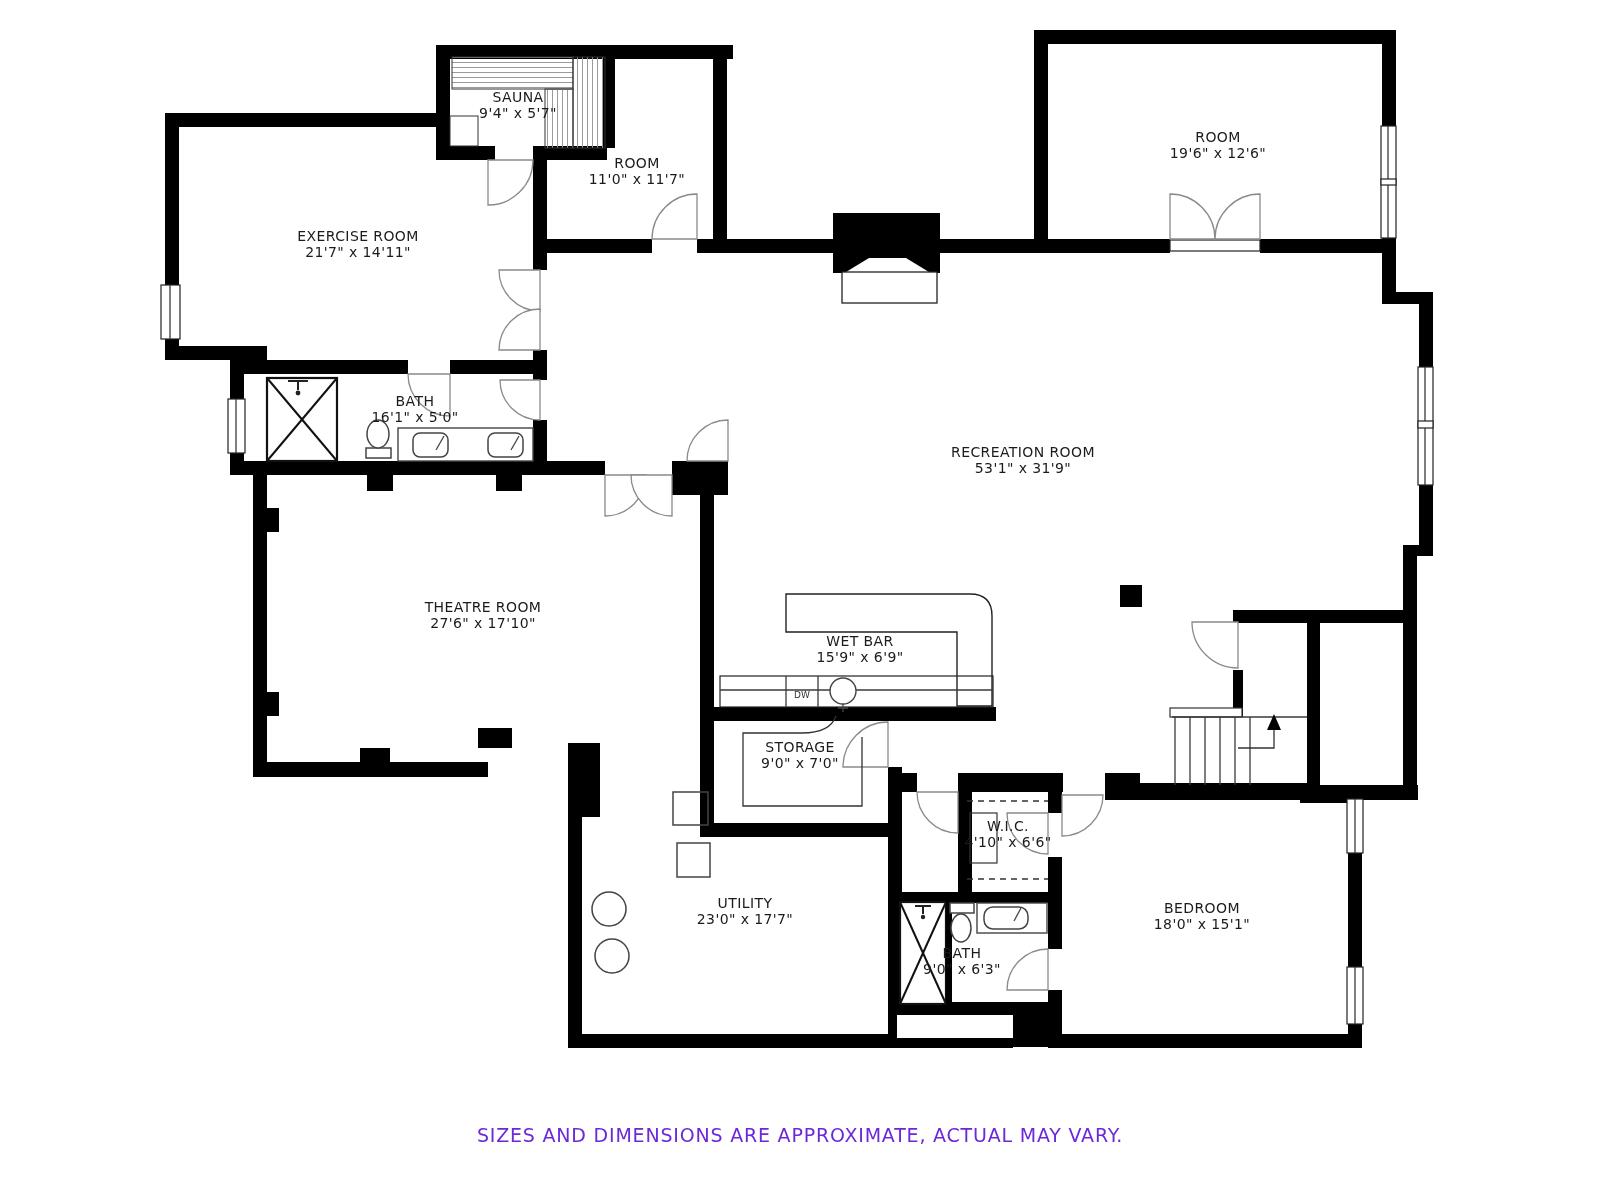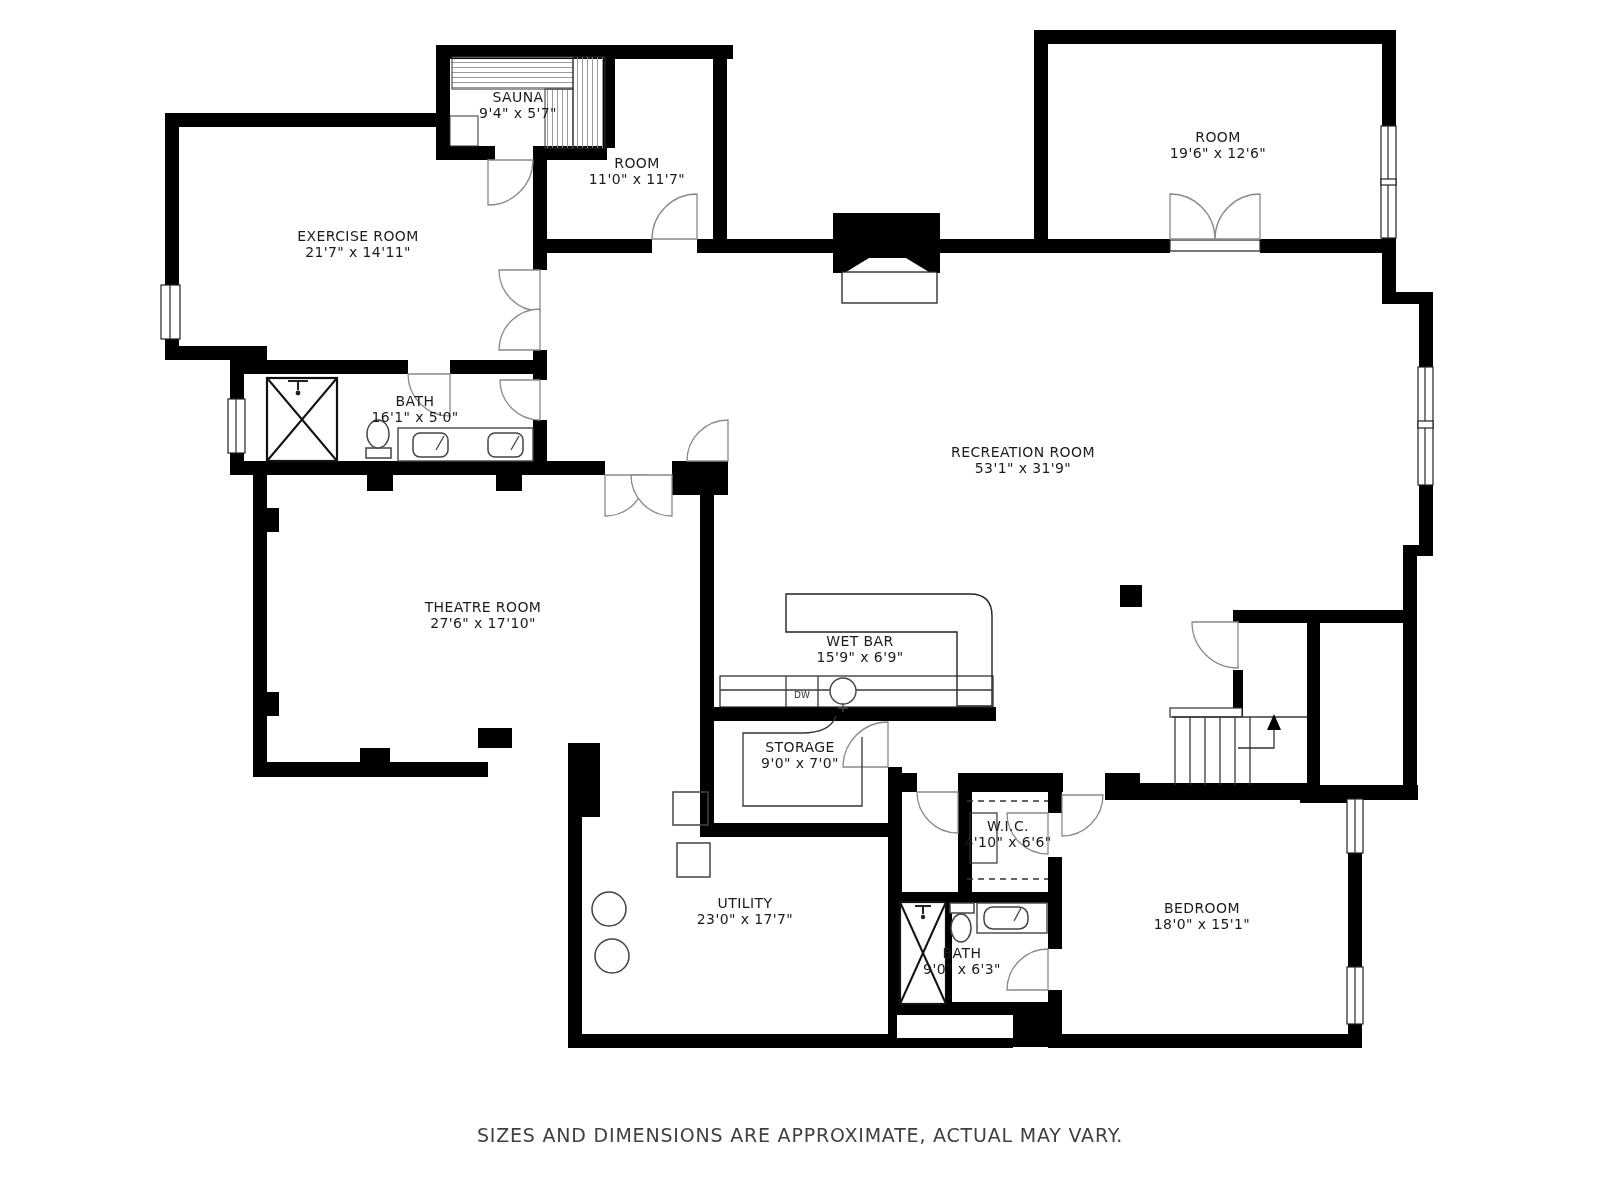--- a/index.html
+++ b/index.html
@@ -12,21 +12,21 @@
     text-anchor:middle;
   }
   .tiny-label{font-family:"DejaVu Sans","Liberation Sans",sans-serif;font-size:9px;fill:#333;text-anchor:middle;}
   .wall{fill:#000000;}
   .thin{stroke:#3a3a3a;stroke-width:1.3;fill:none;}
   .fixture{stroke:#444444;stroke-width:1.5;fill:#ffffff;}
   .door{stroke:#8a8a8a;stroke-width:1.3;fill:#ffffff;}
   .window{fill:#ffffff;stroke:#222222;stroke-width:1.2;}
   .footer{
     position:absolute;left:0;right:0;top:1124px;text-align:center;
-    font-size:19px;color:#404040;letter-spacing:0.8px;
+    font-size:19px;color:#6d28d9;letter-spacing:0.8px;
     font-family:"DejaVu Sans","Liberation Sans",sans-serif;
   }
 </style>
 </head>
 <body>
 
 <div class="canvas">
 <svg width="1600" height="1200" viewBox="0 0 1600 1200">
   <defs>
     <pattern id="hatchH" width="5" height="5" patternUnits="userSpaceOnUse">

